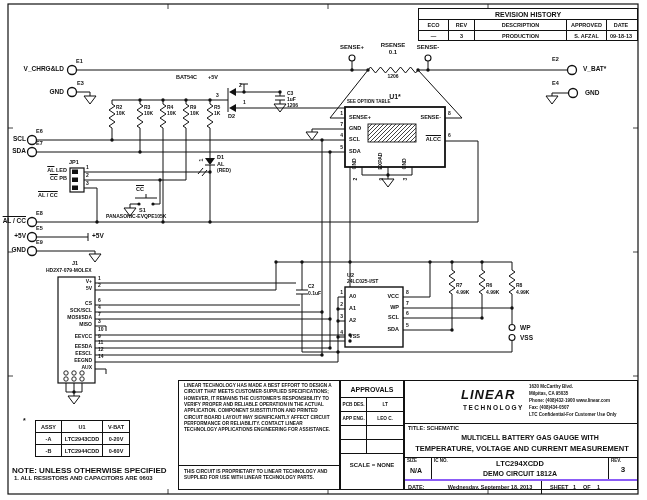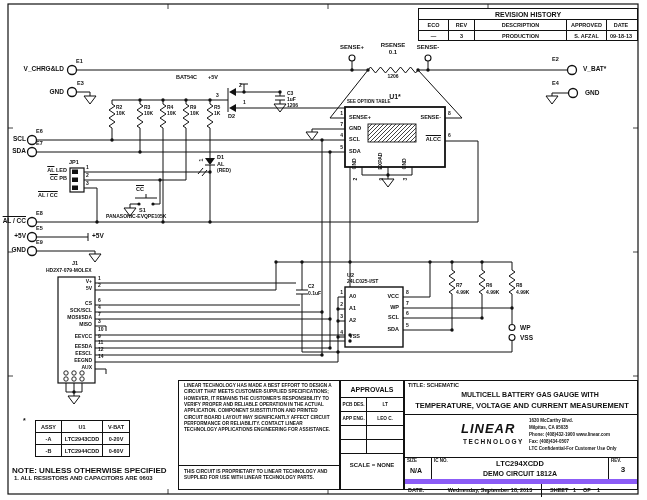--- a/index.html
+++ b/index.html
@@ -374,37 +374,37 @@
       </div>
   <div class="row" style="height:13px">
         <div class="cell" style="width:27px"></div>
         <div class="cell" style="width:37px;border-right:none"></div>
       </div>
   <div class="row" style="flex:1;border-top:1px solid #111;height:21px;align-items:center;justify-content:center;display:flex;font:bold 6px 'Liberation Sans',sans-serif">SCALE = NONE</div>
 </div>
 
 <div class="box" style="left:404px;top:380px;width:234px;height:110px">
 
-  <div style="position:relative;height:33px;border-bottom:1px solid #111">
-    <span class="L p" style="left:3px;top:1px">TITLE: SCHEMATIC</span>
-    <span class="L f7 c" style="left:125px;top:10px">MULTICELL BATTERY GAS GAUGE WITH</span>
-    <span class="L f7 c" style="left:117px;top:21px;font-size:7.5px">TEMPERATURE, VOLTAGE AND CURRENT MEASUREMENT</span>
-  </div>
-
   <div style="position:relative;height:42px;border-bottom:1px solid #111">
     <span class="L" style="left:56px;top:7px;font-size:13px;font-style:italic;letter-spacing:1px">LINEAR</span>
     <span class="L" style="left:58px;top:23px;font-size:6.5px;letter-spacing:1.5px">TECHNOLOGY</span>
     <span class="L f45" style="left:124px;top:4px;font-weight:bold">1630 McCarthy Blvd.</span>
     <span class="L f45" style="left:124px;top:11px">Milpitas, CA 95035</span>
     <span class="L f45" style="left:124px;top:18px">Phone: (408)432-1900  www.linear.com</span>
     <span class="L f45" style="left:124px;top:25px">Fax: (408)434-0507</span>
     <span class="L f45" style="left:124px;top:32px">LTC Confidential-For Customer Use Only</span>
   </div>
 
-  <div style="position:relative;height:21px;border-bottom:5px solid #8b5cf6">
+  <div style="position:relative;height:33px;border-bottom:1px solid #111">
+    <span class="L p" style="left:3px;top:1px">TITLE: SCHEMATIC</span>
+    <span class="L f7 c" style="left:125px;top:10px">MULTICELL BATTERY GAS GAUGE WITH</span>
+    <span class="L f7 c" style="left:117px;top:21px;font-size:7.5px">TEMPERATURE, VOLTAGE AND CURRENT MEASUREMENT</span>
+  </div>
+
+  <div style="position:relative;height:21px;border-bottom:2px solid #8b5cf6">
     <div style="position:absolute;left:26px;top:0;bottom:0;border-left:1px solid #111"></div>
     <div style="position:absolute;left:203px;top:0;bottom:0;border-left:1px solid #111"></div>
     <span class="L f45" style="left:2px;top:1px">SIZE</span>
     <span class="L f7" style="left:5px;top:9px">N/A</span>
     <span class="L f45" style="left:29px;top:1px">IC NO.</span>
     <span class="L f7 c" style="left:115px;top:2px;font-size:7.5px">LTC294XCDD</span>
     <span class="L f7 c" style="left:115px;top:12px">DEMO CIRCUIT 1812A</span>
     <span class="L f45" style="left:206px;top:1px">REV.</span>
     <span class="L f8 c" style="left:218px;top:8px">3</span>
   </div>

